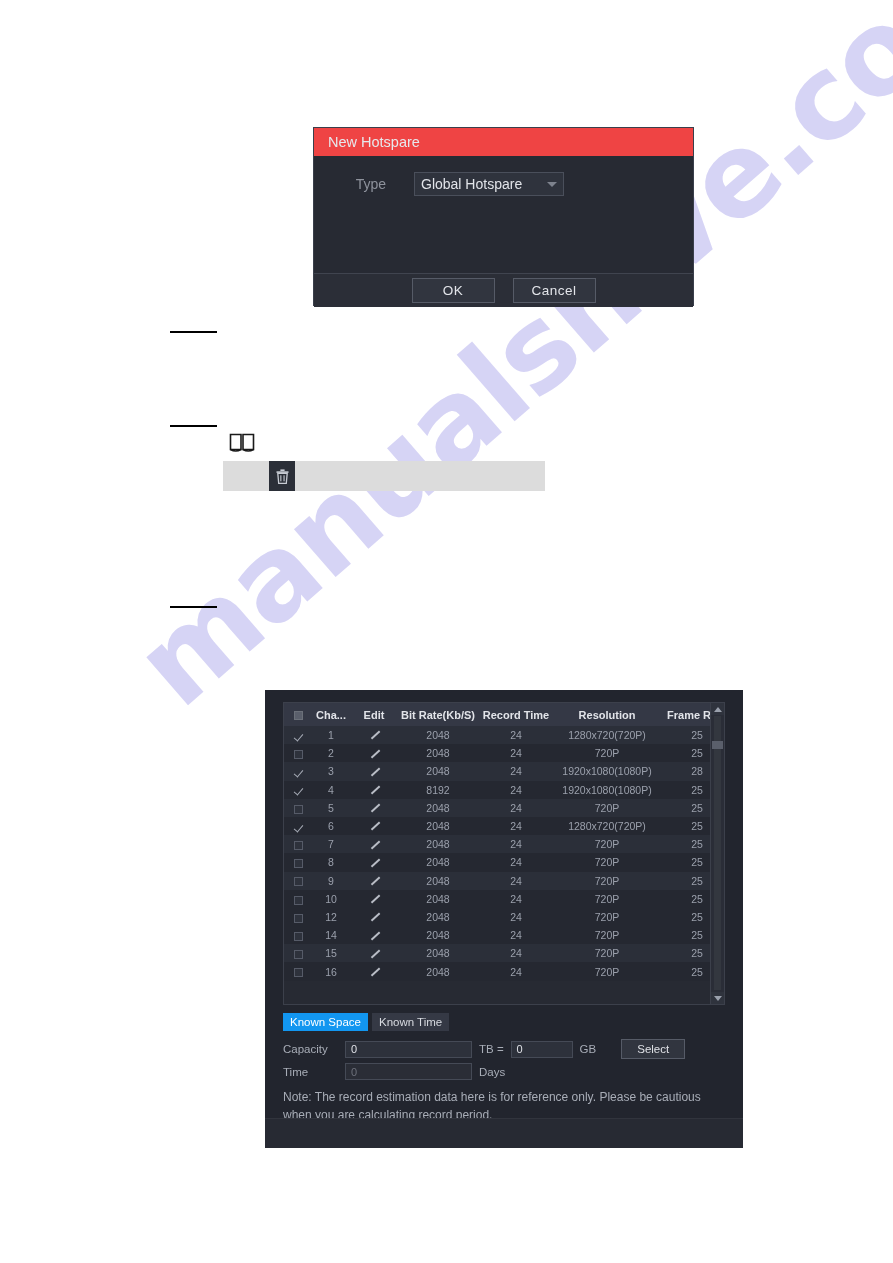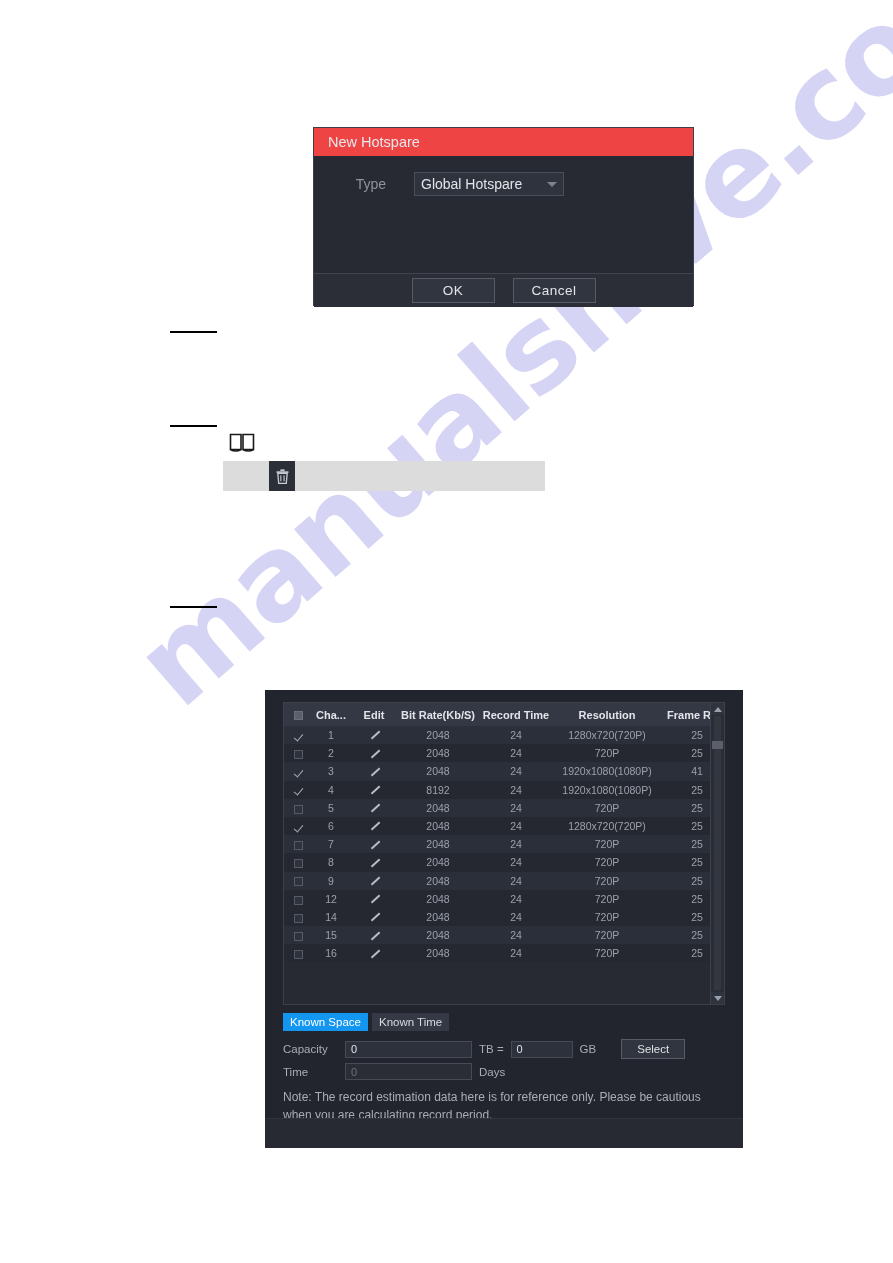--- a/index.html
+++ b/index.html
@@ -465,21 +465,21 @@
                 <td>720P</td>
                 <td>25</td>
               </tr>
               <tr class="row-even">
                 <td><span class="cb checked"></span></td>
                 <td>3</td>
                 <td><span class="pencil"></span></td>
                 <td>2048</td>
                 <td>24</td>
                 <td>1920x1080(1080P)</td>
-                <td>41</td>
+                <td>28</td>
               </tr>
               <tr class="row-odd">
                 <td><span class="cb checked"></span></td>
                 <td>4</td>
                 <td><span class="pencil"></span></td>
                 <td>8192</td>
                 <td>24</td>
                 <td>1920x1080(1080P)</td>
                 <td>25</td>
               </tr>
@@ -515,20 +515,29 @@
                 <td>8</td>
                 <td><span class="pencil"></span></td>
                 <td>2048</td>
                 <td>24</td>
                 <td>720P</td>
                 <td>25</td>
               </tr>
               <tr class="row-even">
                 <td><span class="cb"></span></td>
                 <td>9</td>
+                <td><span class="pencil"></span></td>
+                <td>2048</td>
+                <td>24</td>
+                <td>720P</td>
+                <td>25</td>
+              </tr>
+              <tr class="row-odd">
+                <td><span class="cb"></span></td>
+                <td>10</td>
                 <td><span class="pencil"></span></td>
                 <td>2048</td>
                 <td>24</td>
                 <td>720P</td>
                 <td>25</td>
               </tr>
               <tr class="row-odd">
                 <td><span class="cb"></span></td>
                 <td>12</td>
                 <td><span class="pencil"></span></td>

